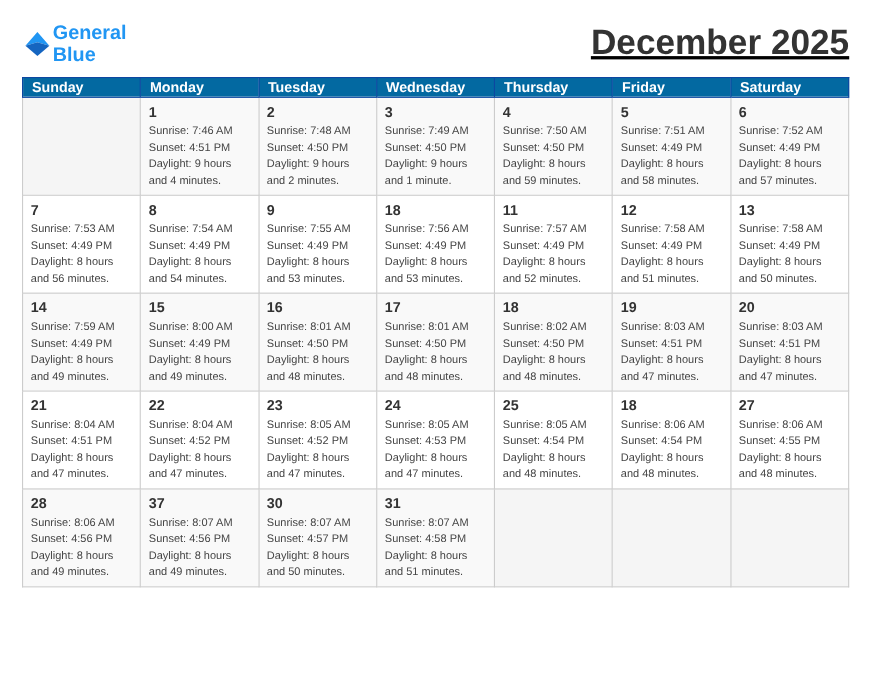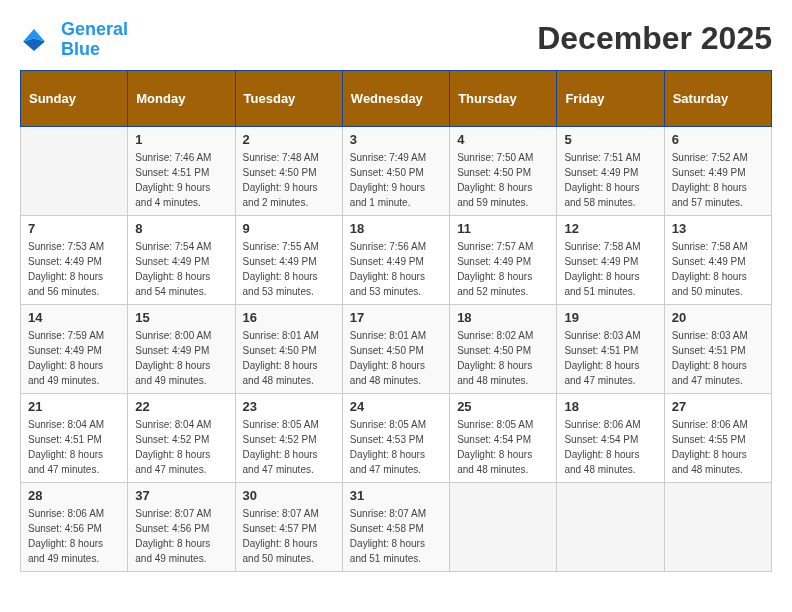--- a/index.html
+++ b/index.html
@@ -12,56 +12,57 @@
     }
     .header {
       display: flex;
       justify-content: space-between;
       align-items: flex-start;
       margin-bottom: 10px;
     }
     .logo {
       display: flex;
       align-items: center;
-      gap: 13px;
+      gap: 0;
     }
     .logo-text {
       font-size: 18px;
       font-weight: bold;
       line-height: 1.1;
       color: #333;
     }
     .logo-text span {
       color: #2196F3;
     }
     .logo-icon {
       width: 28px;
       height: 28px;
     }
     .title-block {
       text-align: right;
+      text-decoration: underline;
     }
     .month-title {
       font-size: 32px;
       font-weight: bold;
       color: #333;
     }
     .location {
       font-size: 15px;
       color: #555;
     }
     table {
       width: 100%;
       border-collapse: collapse;
       font-size: 11px;
     }
     thead tr th {
-      background-color: #a16207;
+      background-color: #0369a1;
       color: #fff;
-      padding: 20px 8px;
+      padding: 1px 8px;
       text-align: left;
       font-size: 13px;
       font-weight: bold;
       border: 1px solid #0d47a1;
     }
     tbody tr td {
       border: 1px solid #ccc;
       padding: 5px 7px;
       vertical-align: top;
       width: 14.28%;

